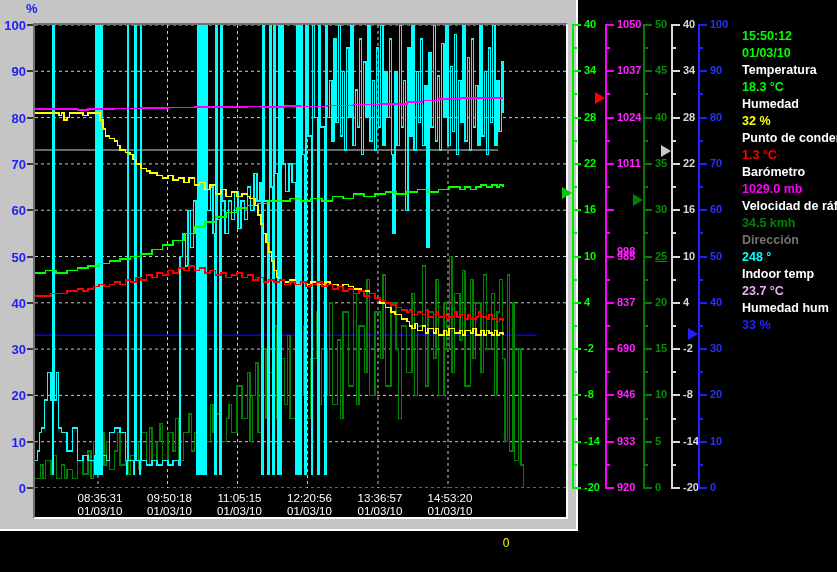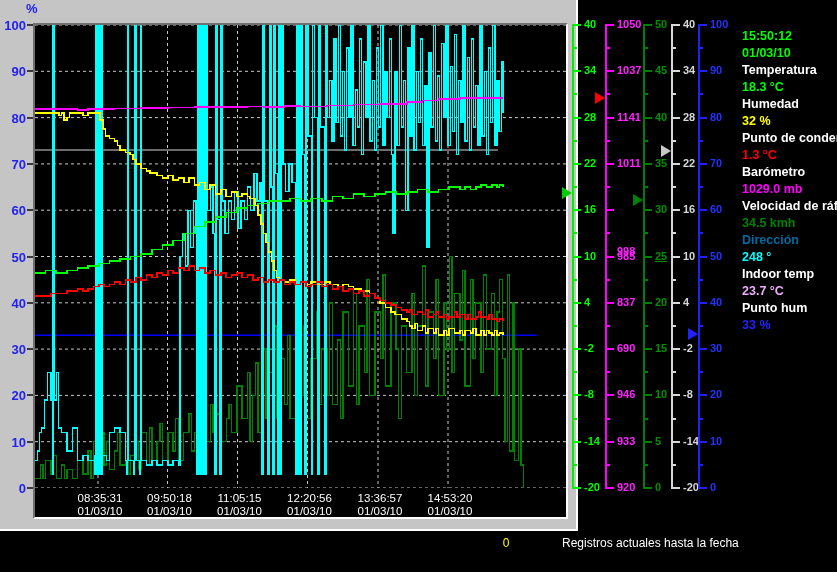--- a/index.html
+++ b/index.html
@@ -149,21 +149,21 @@
     <div class="alab" style="left: 584px; top: 481px; color: rgb(0, 255, 0);">-20</div>
     <div class="axline" style="left: 605px; top: 25px; height: 464px; background: rgb(255, 0, 255);"></div>
     <div class="tick" style="left: 605px; top: 24px; width: 9px; background: rgb(255, 0, 255);"></div>
     <div class="tick" style="left: 605px; top: 47.15px; width: 5px; background: rgb(255, 0, 255);"></div>
     <div class="alab" style="left: 617px; top: 18px; color: rgb(255, 34, 255);">1050</div>
     <div class="tick" style="left: 605px; top: 70.3px; width: 9px; background: rgb(255, 0, 255);"></div>
     <div class="tick" style="left: 605px; top: 93.45px; width: 5px; background: rgb(255, 0, 255);"></div>
     <div class="alab" style="left: 617px; top: 64.3px; color: rgb(255, 34, 255);">1037</div>
     <div class="tick" style="left: 605px; top: 116.6px; width: 9px; background: rgb(255, 0, 255);"></div>
     <div class="tick" style="left: 605px; top: 139.75px; width: 5px; background: rgb(255, 0, 255);"></div>
-    <div class="alab" style="left: 617px; top: 110.6px; color: rgb(255, 34, 255);">1141</div>
+    <div class="alab" style="left: 617px; top: 110.6px; color: rgb(255, 34, 255);">1024</div>
     <div class="tick" style="left: 605px; top: 162.9px; width: 9px; background: rgb(255, 0, 255);"></div>
     <div class="tick" style="left: 605px; top: 186.05px; width: 5px; background: rgb(255, 0, 255);"></div>
     <div class="alab" style="left: 617px; top: 156.9px; color: rgb(255, 34, 255);">1011</div>
     <div class="tick" style="left: 605px; top: 209.2px; width: 9px; background: rgb(255, 0, 255);"></div>
     <div class="tick" style="left: 605px; top: 232.35px; width: 5px; background: rgb(255, 0, 255);"></div>
     <div class="alab" style="left: 617px; top: 203.2px; color: rgb(255, 34, 255); margin-top: 42px;">998</div>
     <div class="tick" style="left: 605px; top: 255.5px; width: 9px; background: rgb(255, 0, 255);"></div>
     <div class="tick" style="left: 605px; top: 278.65px; width: 5px; background: rgb(255, 0, 255);"></div>
     <div class="alab" style="left: 617px; top: 249.5px; color: rgb(255, 34, 255);">985</div>
     <div class="tick" style="left: 605px; top: 301.8px; width: 9px; background: rgb(255, 0, 255);"></div>
@@ -292,24 +292,23 @@
     <div class="irow" style="color: rgb(255, 255, 255);">Temperatura</div>
     <div class="irow" style="color: rgb(0, 255, 0);">18.3 °C</div>
     <div class="irow" style="color: rgb(255, 255, 255);">Humedad</div>
     <div class="irow" style="color: rgb(255, 255, 0);">32 %</div>
     <div class="irow" style="color: rgb(255, 255, 255);">Punto de condensación</div>
     <div class="irow" style="color: rgb(255, 0, 0);">1.3 °C</div>
     <div class="irow" style="color: rgb(255, 255, 255);">Barómetro</div>
     <div class="irow" style="color: rgb(255, 0, 255);">1029.0 mb</div>
     <div class="irow" style="color: rgb(255, 255, 255);">Velocidad de ráfaga</div>
     <div class="irow" style="color: rgb(0, 128, 0);">34.5 kmh</div>
-    <div class="irow" style="color: #0369a1;">Dirección</div>
+    <div class="irow" style="color: #737373;">Dirección</div>
     <div class="irow" style="color: rgb(0, 255, 255);">248 °</div>
     <div class="irow" style="color: rgb(255, 255, 255);">Indoor temp</div>
     <div class="irow" style="color: #f0abfc;">23.7 °C</div>
-    <div class="irow" style="color: rgb(255, 255, 255);">Punto hum</div>
+    <div class="irow" style="color: rgb(255, 255, 255);">Humedad hum</div>
     <div class="irow" style="color: rgb(34, 34, 255);">33 %</div>
   </div>
 
 <div id="statusbar">
   <span id="status-zero">0</span>
-  <span id="status-text">Registros actuales hasta la fecha</span>
 </div>
 
 </body></html>

